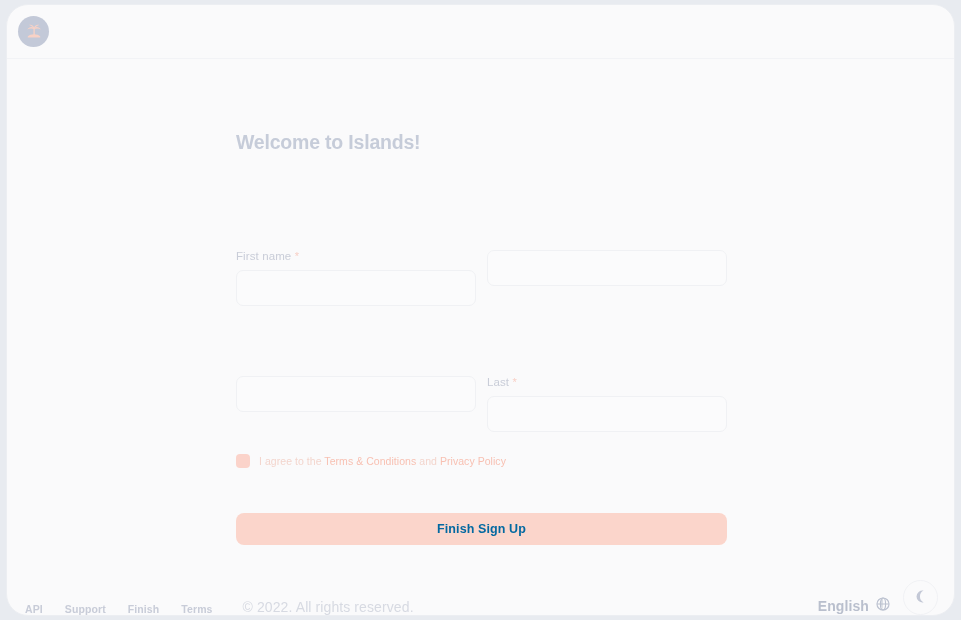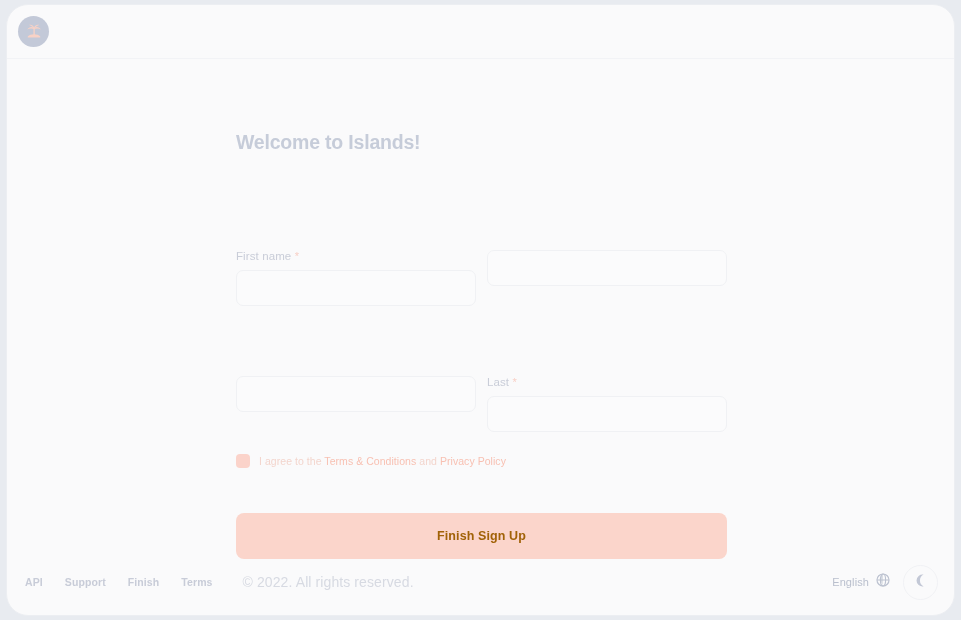--- a/index.html
+++ b/index.html
@@ -140,39 +140,39 @@
   }
   #terms-text .tlink {
     color: #f8c0b2;
     text-decoration: none;
   }
 
   
   #submit-button {
     display: block;
     width: 100%;
-    height: 46px;
+    height: 32px;
     margin-top: 45px;
     background: #fbd5cb;
     border: none;
     border-radius: 8px;
-    color: #a16207;
+    color: #0369a1;
     font-size: 12.5px;
     font-weight: bold;
     letter-spacing: 0.1px;
     font-family: "Liberation Sans", sans-serif;
     cursor: pointer;
   }
 
   
   #app-footer {
     flex: 0 0 66px;
     height: 66px;
     display: flex;
-    align-items: center;
+    align-items: flex-end;
     padding: 0 16px 0 18px;
     box-sizing: border-box;
   }
   #footer-links {
     display: flex;
     align-items: center;
     gap: 22px;
   }
   .footer-link {
     font-size: 10.5px;
@@ -188,22 +188,22 @@
     letter-spacing: 0.1px;
   }
   #footer-spacer { flex: 1 1 auto; }
   #language-picker {
     display: flex;
     align-items: center;
     gap: 7px;
     cursor: pointer;
   }
   #language-label {
-    font-size: 11px;
-    font-weight: normal;
+    font-size: 14px;
+    font-weight: bold;
     color: #b9bfcd;
     letter-spacing: 0.1px;
   }
   #theme-toggle {
     width: 35px;
     height: 35px;
     border-radius: 50%;
     border: 1px solid #f0f1f4;
     background: transparent;
     margin-left: 13px;

